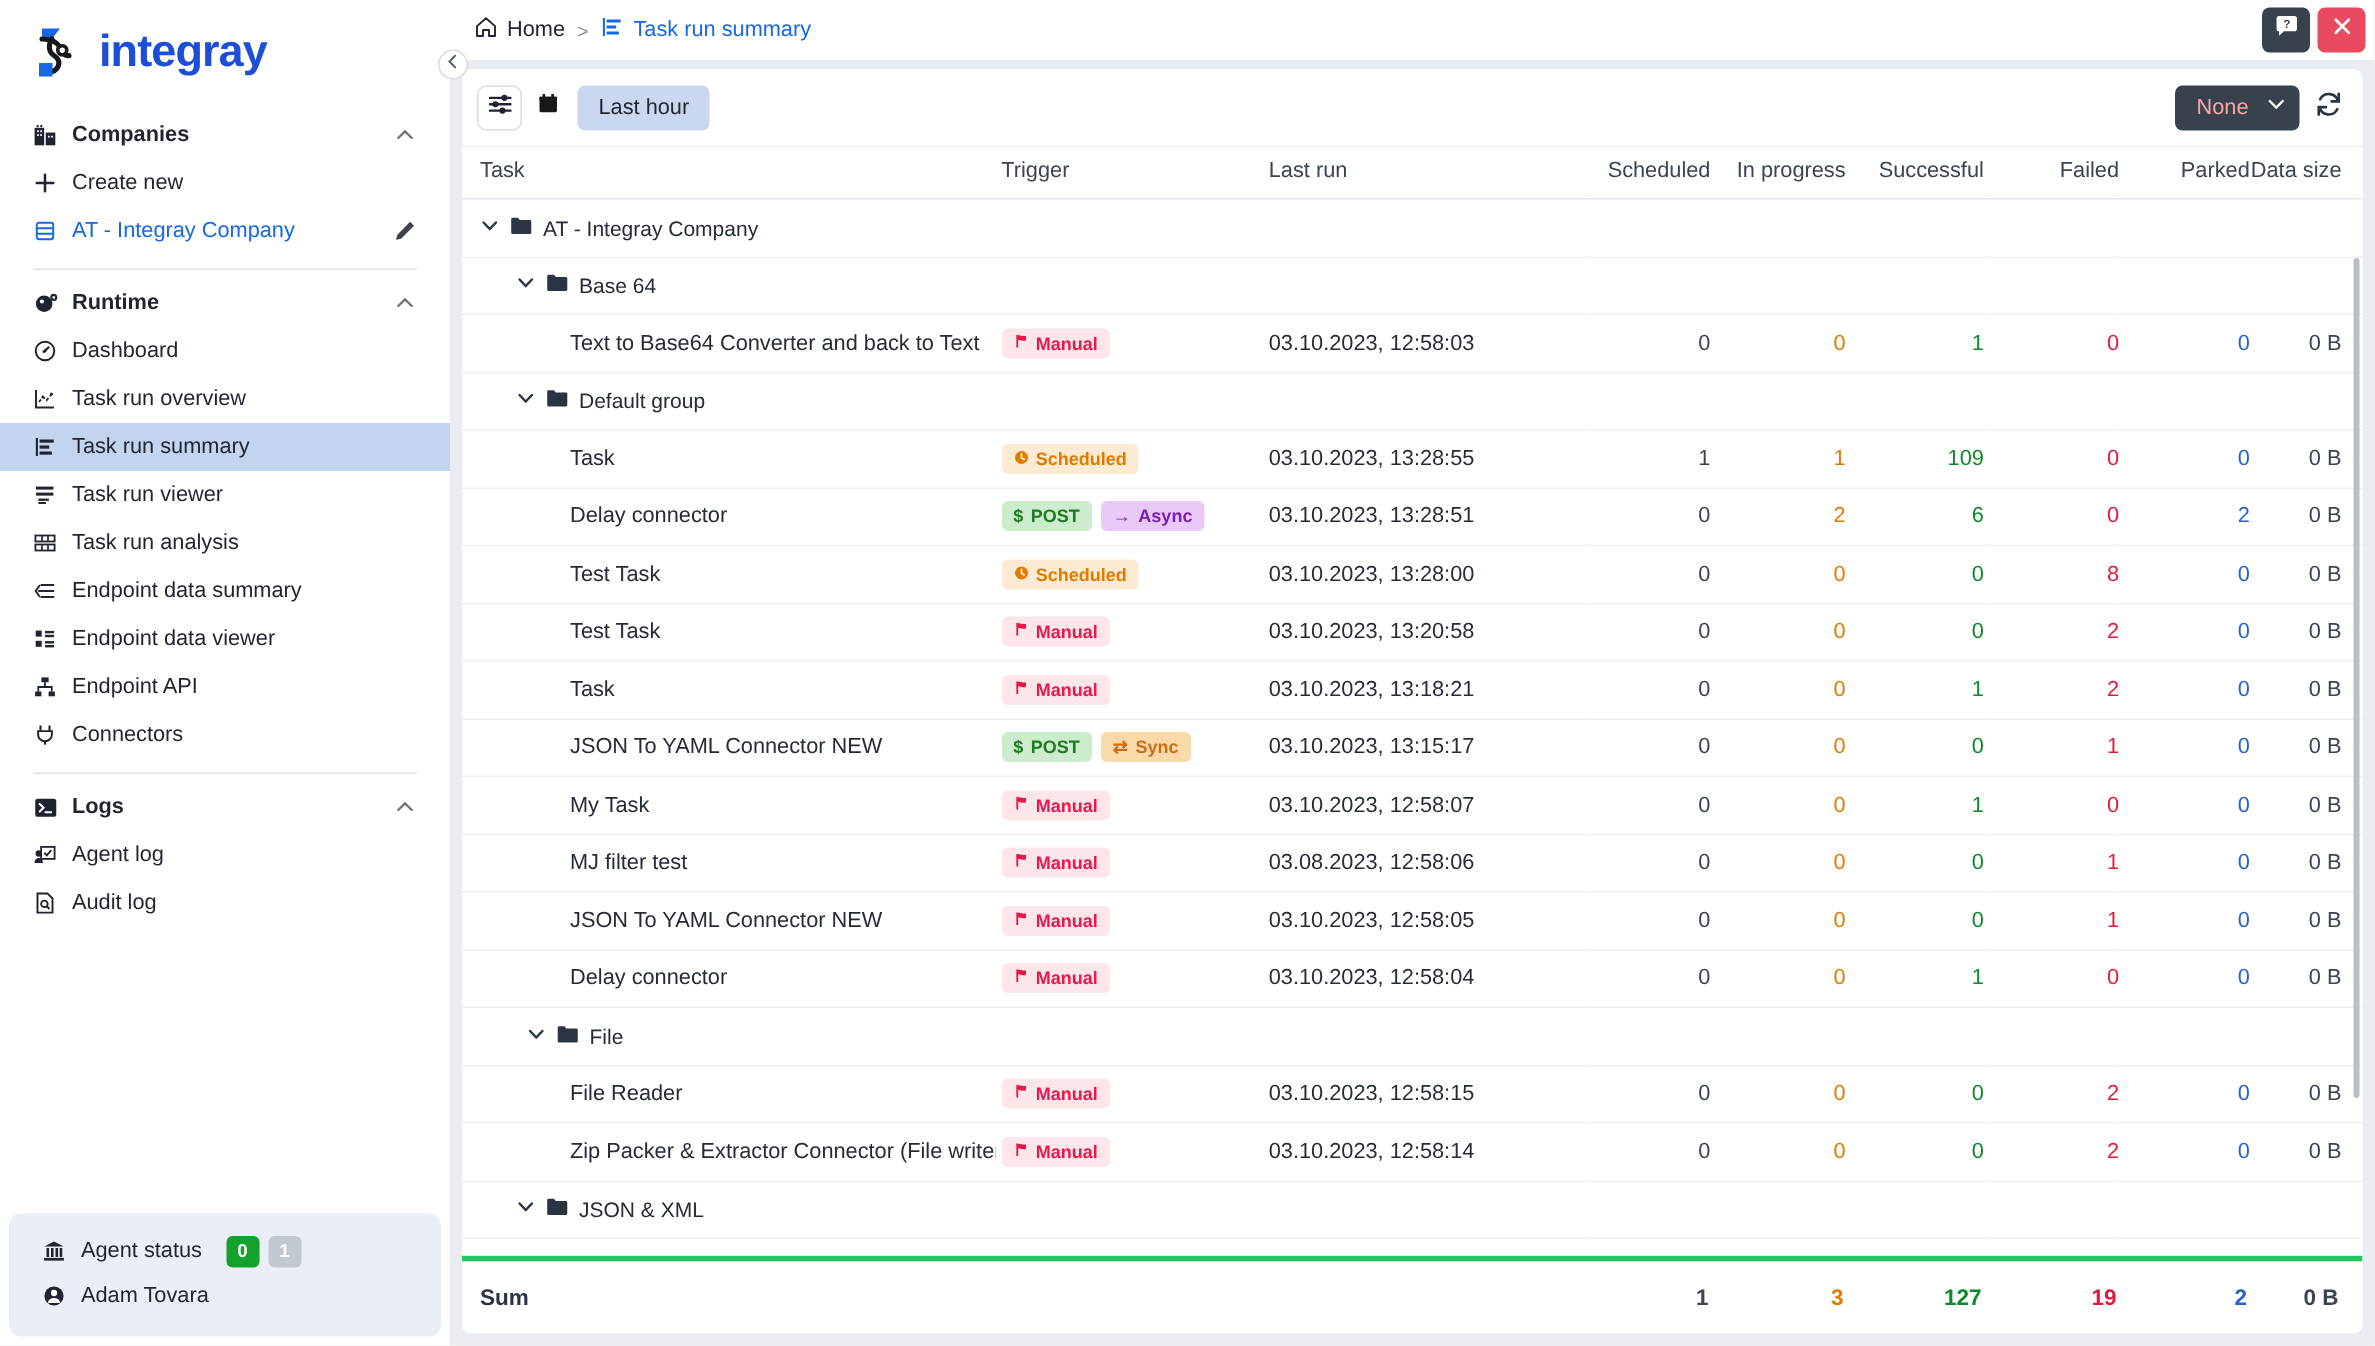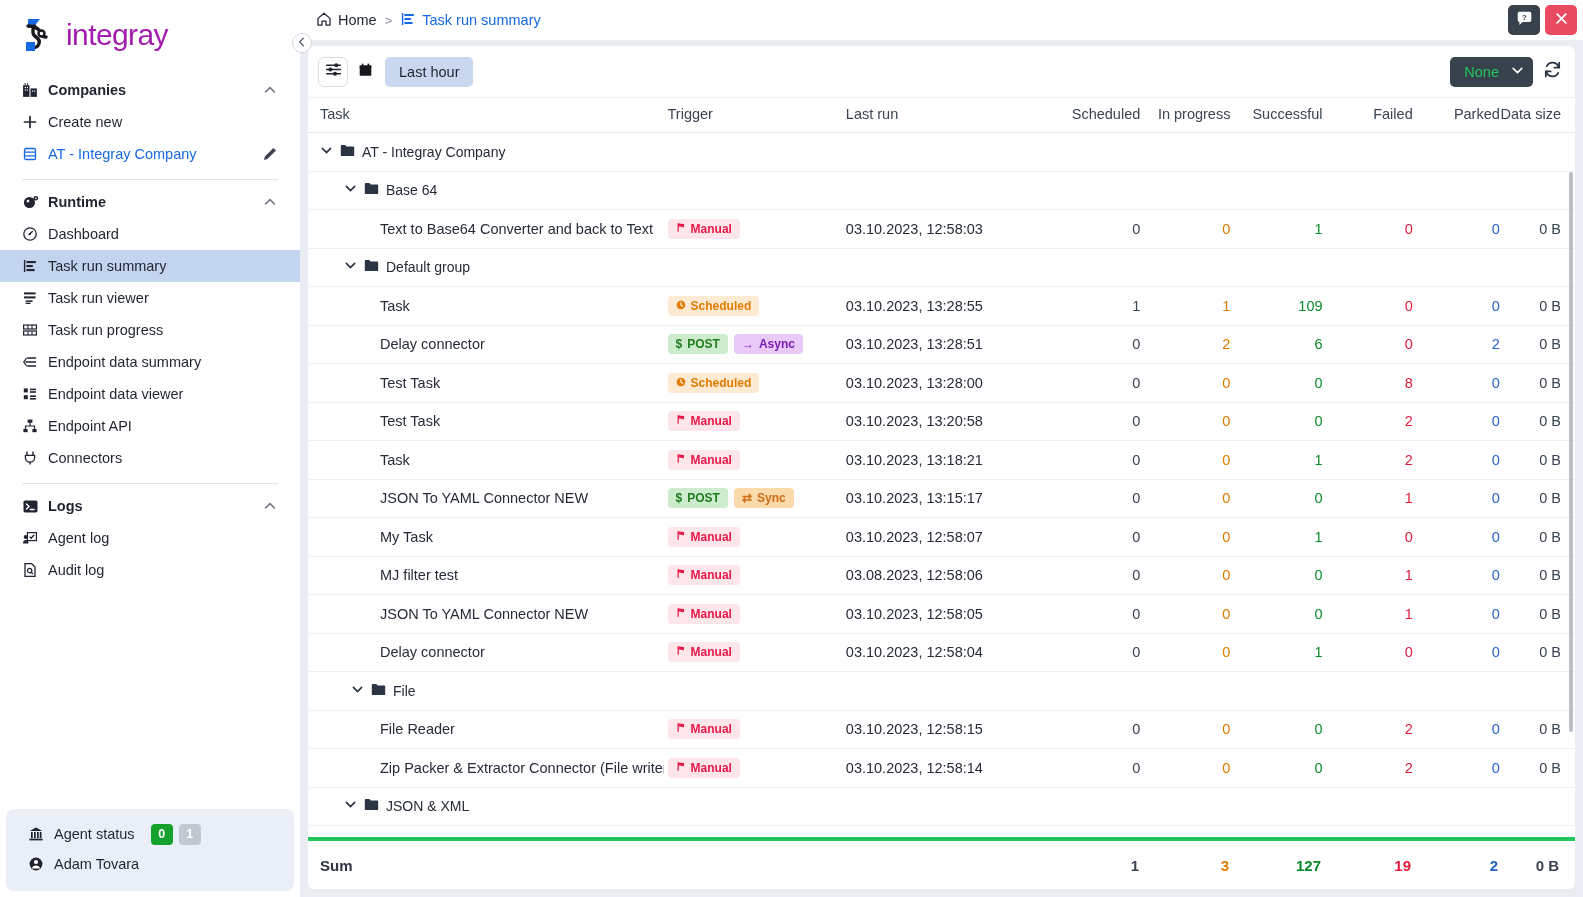--- a/index.html
+++ b/index.html
@@ -15,21 +15,21 @@
   
   .sidebar {
     width: 300px; height: 897px;
     background: #ffffff;
     display: flex; flex-direction: column;
     position: relative;
     flex: 0 0 300px;
   }
   .logo-wrap { padding: 14px 0 12px 22px; display: flex; align-items: center; height: 68px; }
   .logo-mark { width: 40px; height: 40px; position: relative; flex: 0 0 40px; }
-  .logo-text { font-size: 30px; font-weight: 400; letter-spacing: -0.6px; color: #a21caf; margin-left: 4px; }
+  .logo-text { font-size: 30px; font-weight: 700; letter-spacing: -0.6px; color: #1d4ed8; margin-left: 4px; }
 
   .nav { flex: 1 1 auto; overflow: hidden; }
   .nav-section-head {
     display: flex; align-items: center;
     height: 32px; padding: 0 22px 0 22px;
     font-size: 14.5px; font-weight: 700; color: #1f2430;
     margin-top: 6px;
   }
   .nav-section-head .ico { width: 26px; flex: 0 0 26px; display: flex; align-items: center; }
   .nav-section-head .lbl { flex: 1 1 auto; }
@@ -125,21 +125,21 @@
     width: 28px; height: 30px; display: flex; align-items: center; justify-content: center;
     margin-left: 3px; cursor: pointer;
   }
   .chip {
     background: #c9d8ef; color: #1f2430;
     font-size: 14.5px; padding: 7px 14px; border-radius: 5px;
     margin-left: 6px; cursor: pointer; white-space: nowrap;
   }
   .toolbar-spacer { flex: 1 1 auto; }
   .select-dark {
-    background: #37424d; color: #22c55e; border-radius: 5px;
+    background: #37424d; color: #fca5a5; border-radius: 5px;
     height: 30px; display: flex; align-items: center;
     padding: 0 9px 0 14px; font-size: 14.5px; gap: 12px;
     cursor: pointer;
   }
   .refresh-btn {
     width: 30px; height: 30px; margin-left: 4px;
     display: flex; align-items: center; justify-content: center; cursor: pointer;
   }
 
   
@@ -307,20 +307,31 @@
         <span class="ico">
           <svg width="16" height="16" viewBox="0 0 16 16">
               <circle cx="8" cy="8" r="6.2" stroke="#1f2430" stroke-width="1.3" fill="none"></circle>
               <path d="M10.4 5.6 L7 8.6" stroke="#1f2430" stroke-width="1.4" stroke-linecap="round"></path>
               <circle cx="8" cy="8" r="1" fill="#1f2430"></circle>
             </svg>
         </span>
         <span class="lbl">Dashboard</span>
       </div>
 
+      <div class="nav-item">
+        <span class="ico">
+          <svg width="16" height="16" viewBox="0 0 16 16">
+              <path d="M2 2 V13.6 H14" stroke="#1f2430" stroke-width="1.3" fill="none"></path>
+              <path d="M4 10 L6.6 6.6 L9 9 L12.6 4.4" stroke="#1f2430" stroke-width="1.2" fill="none" stroke-dasharray="2.2 1.6"></path>
+              <circle cx="6.6" cy="6.6" r="1" fill="#1f2430"></circle>
+              <circle cx="12.3" cy="4.6" r="1" fill="#1f2430"></circle>
+            </svg>
+        </span>
+        <span class="lbl">Task run overview</span>
+      </div>
 
       <div class="nav-item active">
         <span class="ico">
           <svg width="16" height="16" viewBox="0 0 16 16">
               <path d="M2.6 2 V14" stroke="#1f2430" stroke-width="1.4"></path>
               <rect x="4.4" y="3" width="9.4" height="2.1" fill="#1f2430"></rect>
               <rect x="4.4" y="7" width="6.4" height="2.1" fill="#1f2430"></rect>
               <rect x="4.4" y="11" width="8.2" height="2.1" fill="#1f2430"></rect>
             </svg>
         </span>
@@ -340,21 +351,21 @@
       </div>
 
       <div class="nav-item">
         <span class="ico">
           <svg width="16" height="16" viewBox="0 0 16 16">
               <rect x="1.6" y="3" width="12.8" height="4" stroke="#1f2430" stroke-width="1.2" fill="none"></rect>
               <rect x="1.6" y="9" width="12.8" height="4" stroke="#1f2430" stroke-width="1.2" fill="none"></rect>
               <path d="M6 3 V7 M10 3 V7 M6 9 V13 M10 9 V13" stroke="#1f2430" stroke-width="1.1"></path>
             </svg>
         </span>
-        <span class="lbl">Task run progress</span>
+        <span class="lbl">Task run analysis</span>
       </div>
 
       <div class="nav-item">
         <span class="ico">
           <svg width="16" height="16" viewBox="0 0 16 16">
               <path d="M13.6 4 H5.6 M13.6 8 H4 M13.6 12 H5.6" stroke="#1f2430" stroke-width="1.4" stroke-linecap="round"></path>
               <path d="M4.6 4 L1.8 8 L4.6 12" stroke="#1f2430" stroke-width="1.3" fill="none"></path>
             </svg>
         </span>
         <span class="lbl">Endpoint data summary</span>

